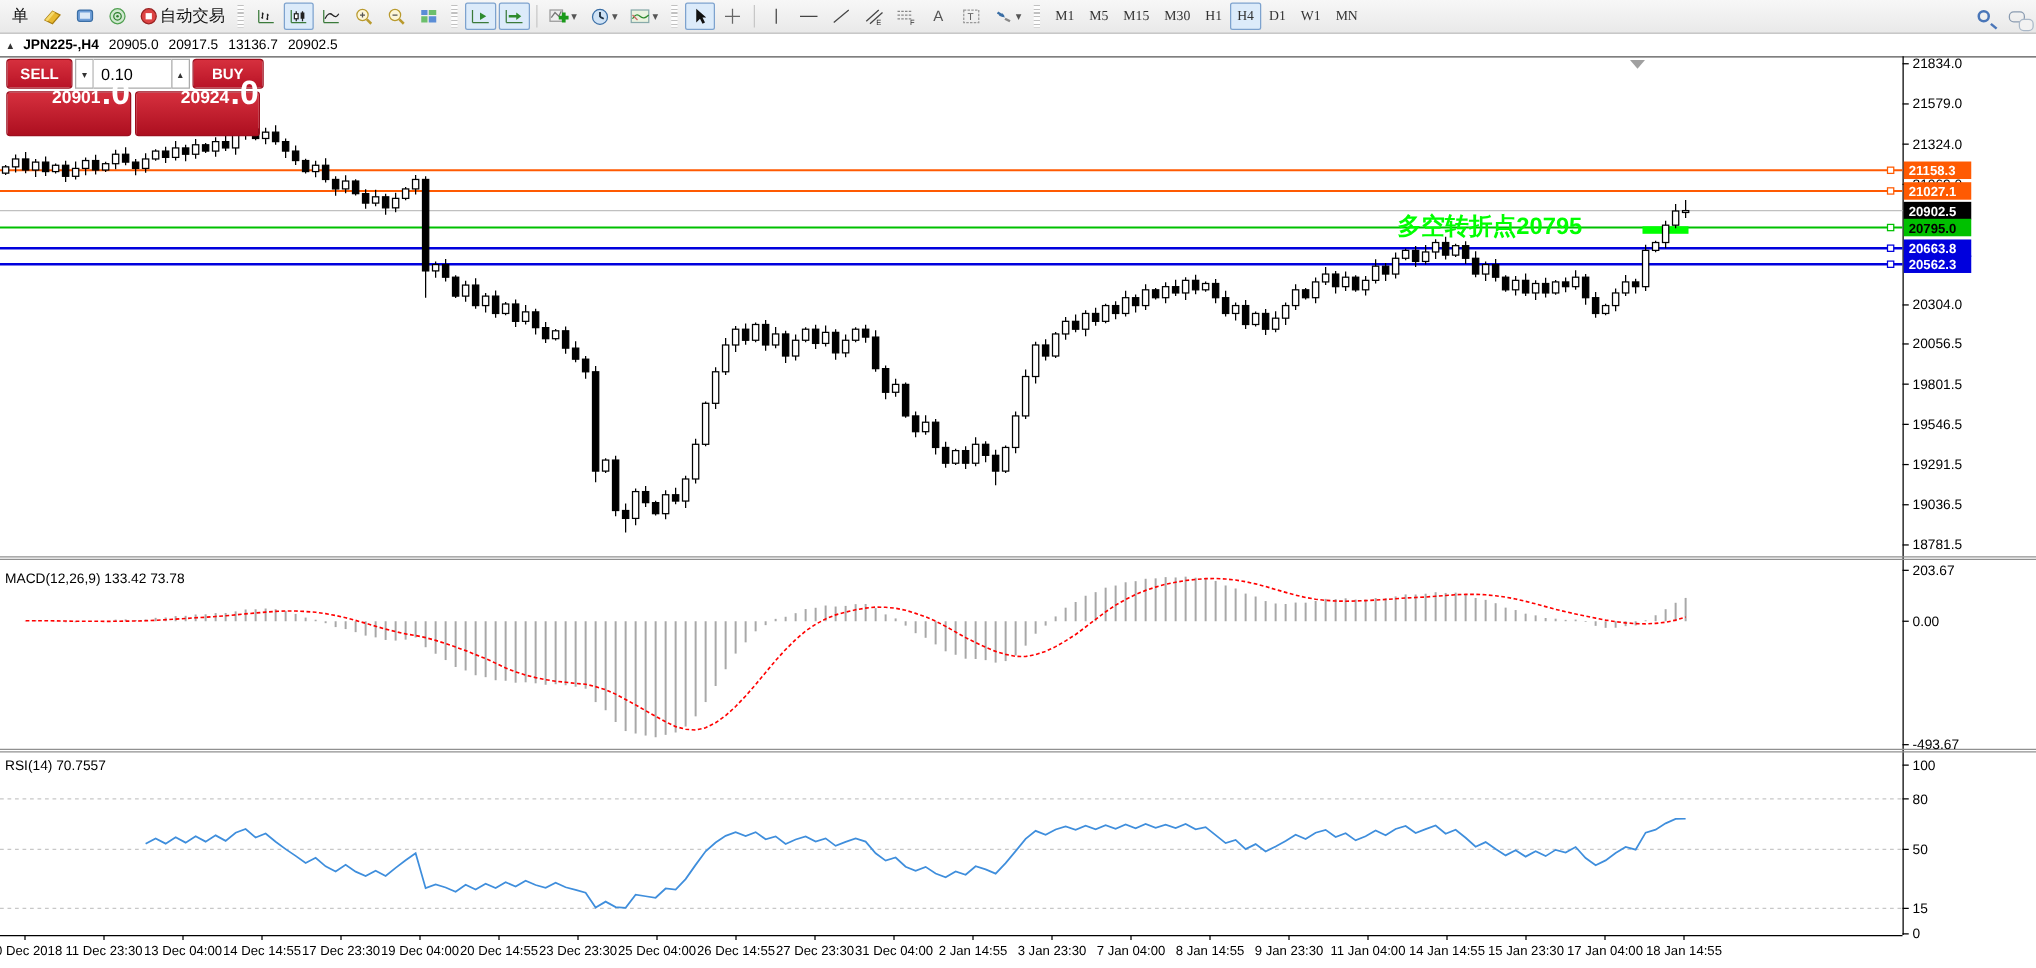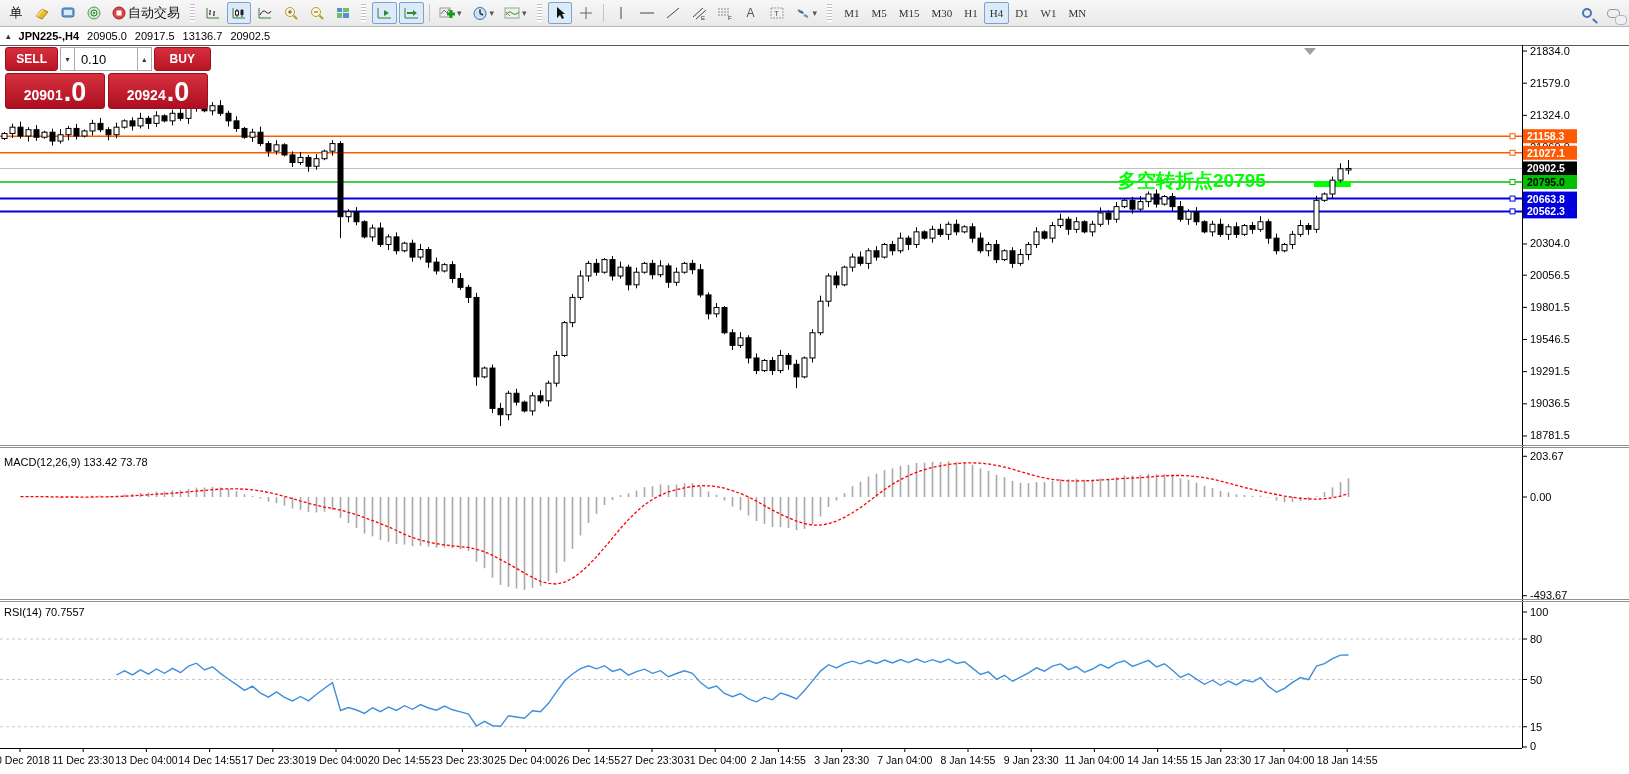--- a/index.html
+++ b/index.html
@@ -33,21 +33,21 @@
   .btn-red{background:linear-gradient(#d6303e,#b91326);color:#fff;border:1px solid #9d0e1e;border-radius:3px;
     font-size:12px;font-weight:bold;display:flex;align-items:center;justify-content:center;}
   .sellbtn{width:63px;}
   .buybtn{width:68px;margin-left:2px;}
   .spin{width:17px;height:24px;background:#fff;border:1px solid #ababab;font-size:8px;color:#333;
     display:flex;align-items:center;justify-content:center;}
   .vol{width:62px;height:24px;border:1px solid #ababab;border-left:none;border-right:none;
     font-size:13px;text-align:left;padding:0 6px;font-family:"Liberation Sans",sans-serif;}
   .prow2{display:flex;margin-top:2px;gap:3px;}
   .pbox{width:100px;height:36px;background:linear-gradient(#d6303e,#ad0f20);border:1px solid #9d0e1e;border-radius:3px;
-    color:#fff;display:flex;align-items:flex-end;justify-content:center;padding-bottom:2px;}
+    color:#fff;display:flex;align-items:flex-end;justify-content:flex-end;padding-bottom:20px;}
   .pbox .pi{font-size:14px;font-weight:bold;line-height:22px;}
   .pbox .pf{font-size:27px;font-weight:bold;line-height:27px;margin-left:1px;}
   
   #chart-svg{position:absolute;left:0;top:0;}
 </style>
 </head>
 <body>
 
 <svg id="chart-svg" width="1629" height="774">
     <line x1="0" y1="45.5" x2="1629" y2="45.5" stroke="#555" stroke-width="1"></line>

